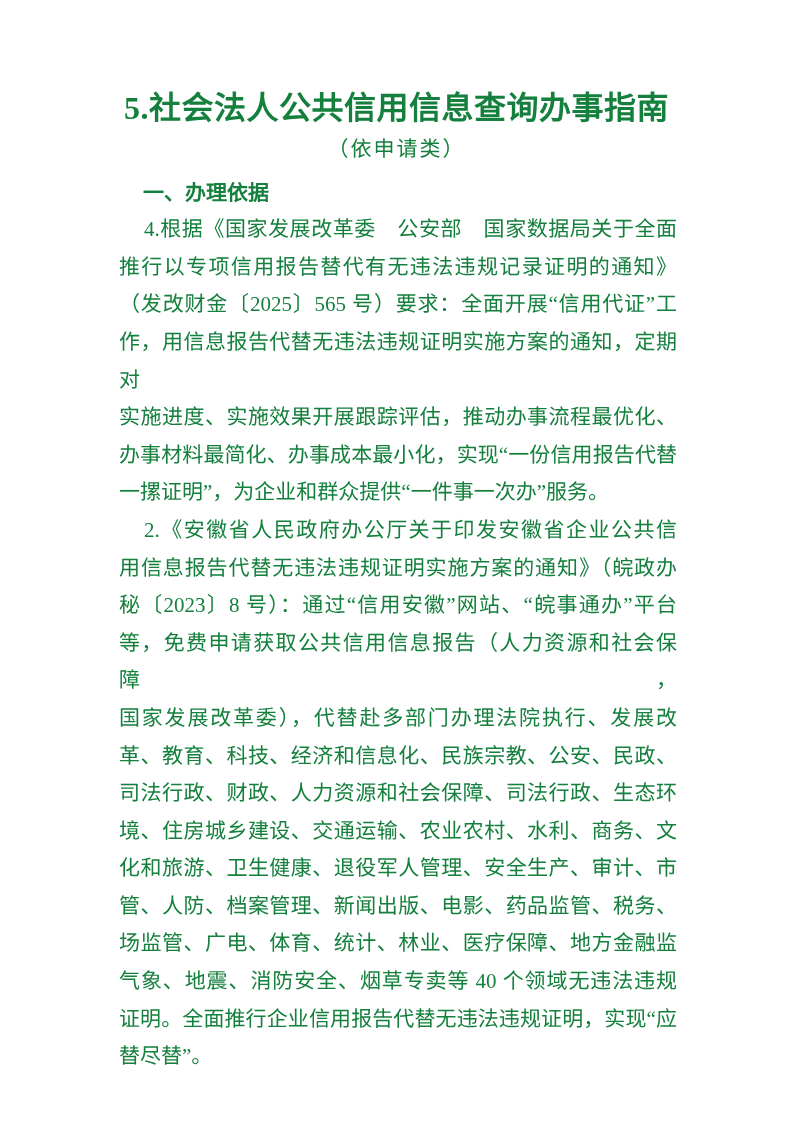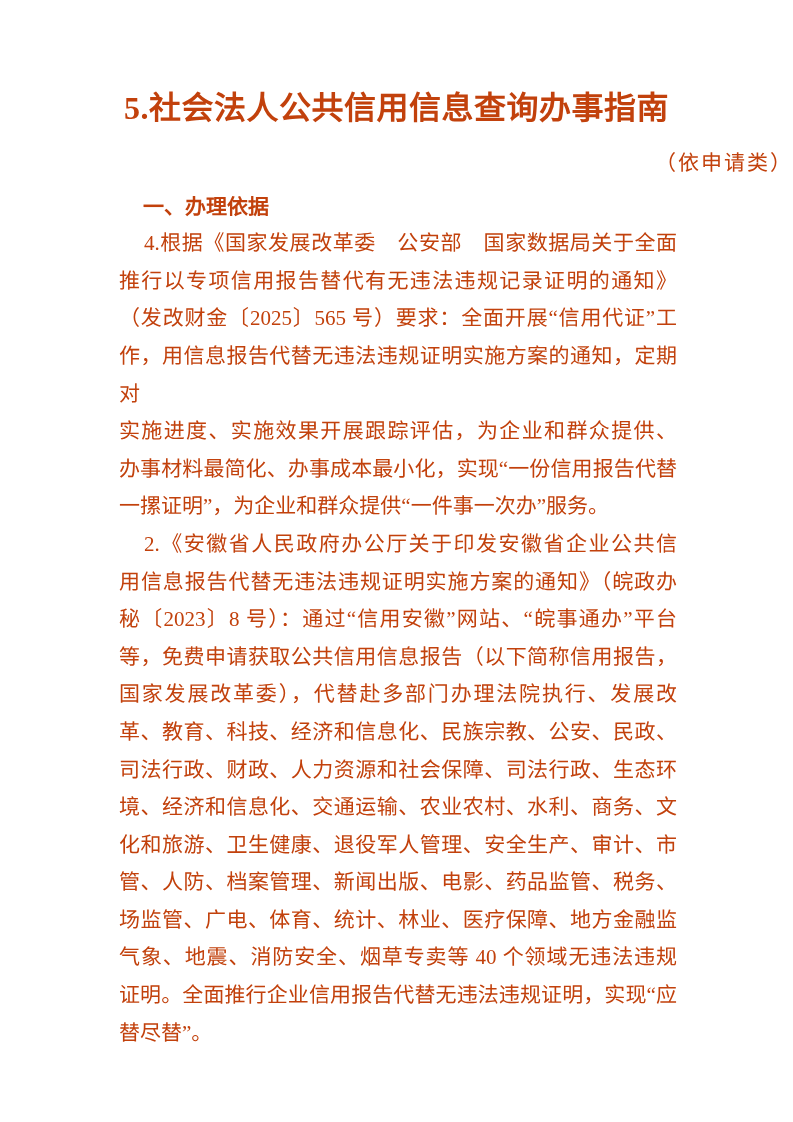--- a/index.html
+++ b/index.html
@@ -5,36 +5,36 @@
   html, body {
     margin: 0;
     padding: 0;
     background: #ffffff;
   }
   .page {
     position: relative;
     width: 793px;
     height: 1122px;
     background: #ffffff;
-    color: #c2410c;
+    color: #15803d;
     overflow: hidden;
     font-family: "Liberation Serif", "DejaVu Serif", serif;
   }
   .doc-title {
     margin: 88px 40px 0 40px;
     text-align: center;
     font-size: 32px;
     line-height: 1.3;
     font-weight: bold;
     font-family: "Liberation Serif", "DejaVu Serif", serif;
     letter-spacing: 0.5px;
   }
   .doc-subtitle {
-    margin-top: 20px;
-    text-align: right;
+    margin-top: 6px;
+    text-align: center;
     font-size: 21px;
     line-height: 26px;
     letter-spacing: 2px;
     font-family: "Liberation Serif", "DejaVu Serif", serif;
   }
   .doc-body {
     margin: 12px 116px 12px 119px;
     font-size: 21px;
     line-height: 37.6px;
   }
@@ -67,34 +67,34 @@
 
   <div class="doc-body">
 
     <div class="sec-heading">一、办理依据</div>
 
     <div class="paragraph">
       <div class="line first">4.根据《国家发展改革委　公安部　国家数据局关于全面</div>
       <div class="line">推行以专项信用报告替代有无违法违规记录证明的通知》</div>
       <div class="line">（发改财金〔2025〕565 号）要求：全面开展“信用代证”工</div>
       <div class="line">作，用信息报告代替无违法违规证明实施方案的通知，定期对</div>
-      <div class="line">实施进度、实施效果开展跟踪评估，为企业和群众提供、</div>
+      <div class="line">实施进度、实施效果开展跟踪评估，推动办事流程最优化、</div>
       <div class="line">办事材料最简化、办事成本最小化，实现“一份信用报告代替</div>
       <div class="line last">一摞证明”，为企业和群众提供“一件事一次办”服务。</div>
     </div>
 
     <div class="paragraph">
       <div class="line first">2.《安徽省人民政府办公厅关于印发安徽省企业公共信</div>
       <div class="line">用信息报告代替无违法违规证明实施方案的通知》（皖政办</div>
       <div class="line">秘〔2023〕8 号）：通过“信用安徽”网站、“皖事通办”平台</div>
-      <div class="line">等，免费申请获取公共信用信息报告（以下简称信用报告，</div>
+      <div class="line">等，免费申请获取公共信用信息报告（人力资源和社会保障，</div>
       <div class="line">国家发展改革委），代替赴多部门办理法院执行、发展改</div>
       <div class="line">革、教育、科技、经济和信息化、民族宗教、公安、民政、</div>
       <div class="line">司法行政、财政、人力资源和社会保障、司法行政、生态环</div>
-      <div class="line">境、经济和信息化、交通运输、农业农村、水利、商务、文</div>
+      <div class="line">境、住房城乡建设、交通运输、农业农村、水利、商务、文</div>
       <div class="line">化和旅游、卫生健康、退役军人管理、安全生产、审计、市</div>
       <div class="line">管、人防、档案管理、新闻出版、电影、药品监管、税务、</div>
       <div class="line">场监管、广电、体育、统计、林业、医疗保障、地方金融监</div>
       <div class="line">气象、地震、消防安全、烟草专卖等 40 个领域无违法违规</div>
       <div class="line">证明。全面推行企业信用报告代替无违法违规证明，实现“应</div>
       <div class="line last">替尽替”。</div>
     </div>
 
   </div>
 </div>

